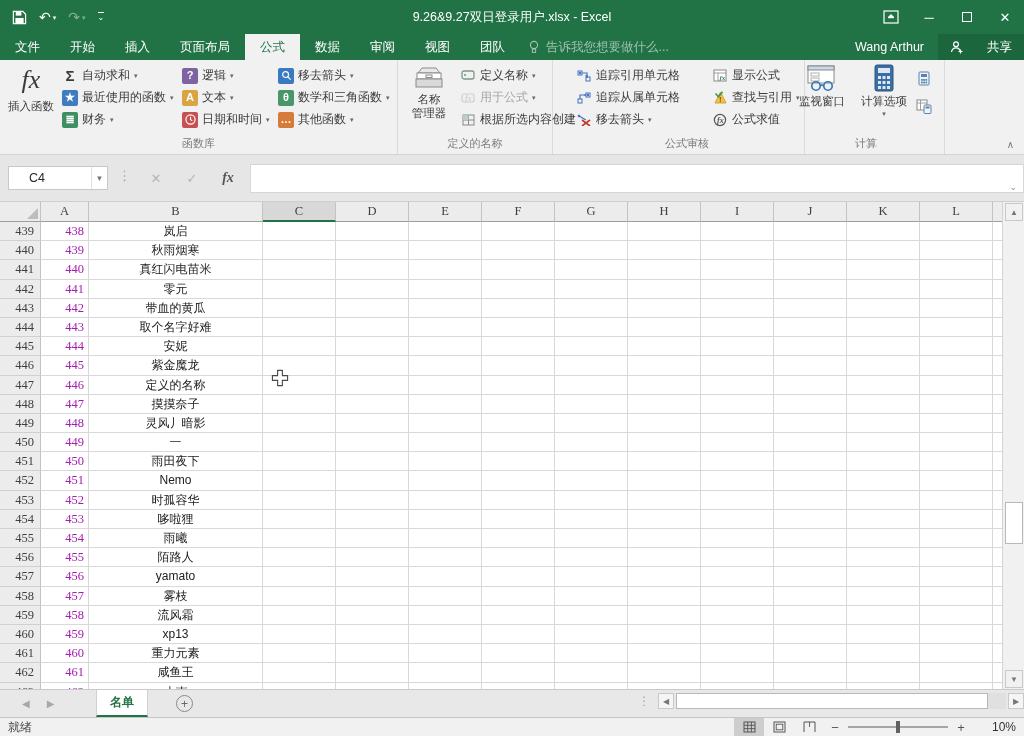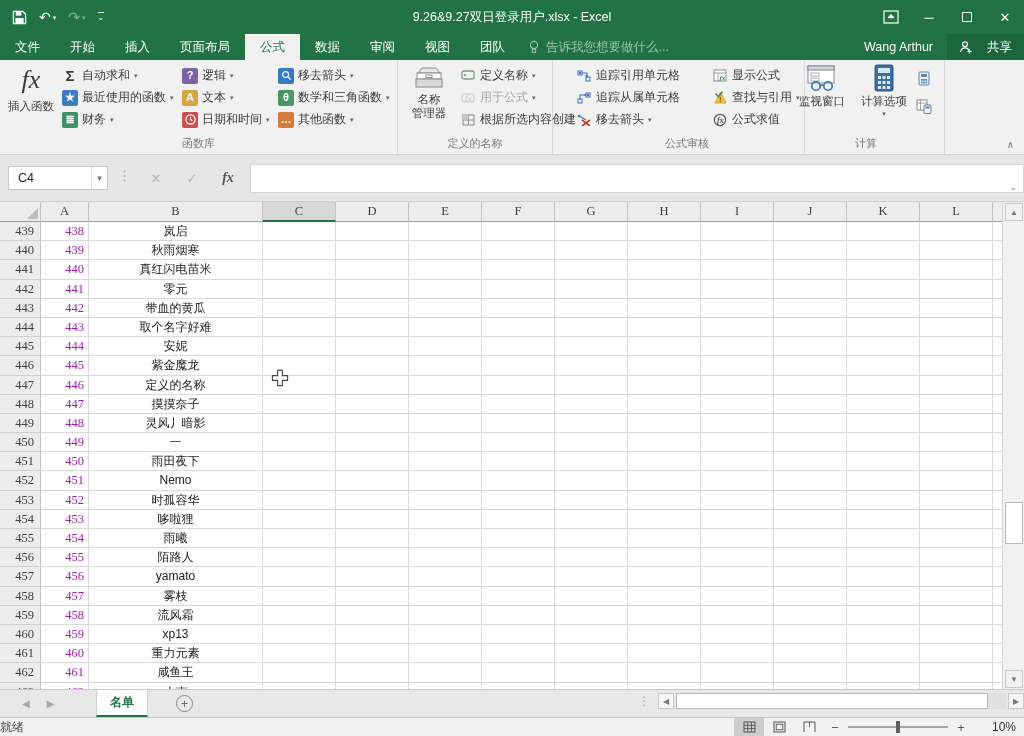--- a/index.html
+++ b/index.html
@@ -16,38 +16,38 @@
 .wincontrols{margin-left:auto;display:flex;height:100%}
 .winbtn{width:38px;height:34px;display:flex;align-items:center;justify-content:center;font-size:13px}
 .maxbox{width:10px;height:10px;border:1px solid #fff}
 
 .tabrow{position:absolute;top:34px;left:0;right:0;height:26px;background:#217346;display:flex;align-items:stretch;color:#fff;font-size:12.5px}
 .rtab{padding:0 15px;display:flex;align-items:center;cursor:default;white-space:nowrap}
 .rtab.active{background:#f1f1f1;color:#217346}
 .tellme{display:flex;align-items:center;gap:6px;color:#9fc3ad;margin-left:8px;white-space:nowrap}
 .userarea{margin-left:auto;display:flex;align-items:stretch}
 .username{display:flex;align-items:center;padding:0 14px;white-space:nowrap}
-.sharebtn{display:flex;align-items:center;gap:14px;padding:0 12px;background:#1c663e;white-space:nowrap}
+.sharebtn{display:flex;align-items:center;gap:23px;padding:0 12px;background:#1c663e;white-space:nowrap}
 
 .ribbon{position:absolute;top:60px;left:0;right:0;height:95px;background:#f1f1f1;border-bottom:1px solid #d2d2d2}
 .rgroup{position:absolute;top:0;height:94px;border-right:1px solid #dadada}
 .glabel{position:absolute;bottom:3px;left:0;right:0;text-align:center;font-size:11px;color:#7a7a7a;white-space:nowrap}
 .bigbtn{position:absolute;top:4px;display:flex;flex-direction:column;align-items:center;gap:2px;font-size:11.5px;color:#3c3c3c;text-align:center;line-height:1.25}
 .bigbtn .dd{font-size:7px;color:#666}
 .smallbtn{position:absolute;display:flex;align-items:center;gap:4px;height:21px;font-size:12px;color:#3c3c3c;white-space:nowrap}
 .smallbtn .dd{font-size:7px;color:#666}
 .smallbtn.disabled{color:#a6a6a6}
 .smallbtn.disabled .ico{opacity:.4}
 .ico{width:16px;height:16px;display:flex;align-items:center;justify-content:center;flex:0 0 16px;border-radius:2px;color:#fff;font-size:11px;font-weight:bold;line-height:1}
 .fxglyph{font-family:"Liberation Serif",serif;font-style:italic;font-size:26px;color:#3c3c3c}
 .collapse-ribbon{position:absolute;right:10px;bottom:4px;color:#777;font-size:10px}
 
 .fstrip{position:absolute;top:155px;left:0;right:0;height:47px;background:#e6e6e6;border-bottom:1px solid #cfcfcf}
 .namebox{position:absolute;left:8px;top:11px;width:100px;height:24px;background:#fff;border:1px solid #c8c8c8;display:flex;align-items:center}
-.namebox .nbtext{flex:1;padding-left:9px;font-size:12.5px;color:#262626}
+.namebox .nbtext{flex:1;padding-left:20px;font-size:12.5px;color:#262626}
 .namebox .nbdd{width:16px;text-align:center;color:#777;font-size:8px;border-left:1px solid #e0e0e0;align-self:stretch;display:flex;align-items:center;justify-content:center}
 .fdots{position:absolute;left:118px;top:13px;color:#a6a6a6;font-size:13px;letter-spacing:0}
 .fbtn{position:absolute;top:12px;width:24px;height:22px;display:flex;align-items:center;justify-content:center;font-size:13px;color:#b5b5b5}
 .fxbtn{color:#565656;font-family:"Liberation Serif",serif;font-style:italic;font-weight:bold;font-size:14px}
 .finput{position:absolute;left:250px;top:9px;right:0;height:29px;background:#fff;border:1px solid #d6d6d6;display:flex;align-items:center;padding-left:6px;color:#262626}
 .fexpand{position:absolute;right:6px;top:17px;color:#8a8a8a;font-size:9px}
 
 .hdrrow{position:absolute;top:202px;left:0;width:1002px;height:20px;display:flex;background:#ececec}
 .corner{width:41px;height:20px;background:#ececec;border-right:1px solid #c3c3c3;border-bottom:1px solid #9e9e9e;position:relative;flex:0 0 41px}
 .corner:after{content:"";position:absolute;right:2px;bottom:2px;width:0;height:0;border-left:11px solid transparent;border-bottom:11px solid #bdbdbd}
@@ -70,21 +70,21 @@
 .snav{display:flex;align-items:center;gap:17px;padding-left:22px;width:96px;color:#a8a8a8;font-size:10px}
 .stab{width:52px;background:#fff;border-right:1px solid #d0d0d0;border-left:1px solid #d0d0d0;border-bottom:2px solid #217346;display:flex;align-items:center;justify-content:center;color:#217346;font-weight:bold}
 .addsheet{width:17px;height:17px;border:1px solid #8a8a8a;border-radius:50%;color:#666;display:flex;align-items:center;justify-content:center;font-size:12px;margin:auto 0 auto 28px}
 .hscroll{position:absolute;right:0;top:693px;display:flex;align-items:center;gap:2px}
 .hdots{color:#a6a6a6;font-size:12px;margin-right:6px}
 .hbtn{width:16px;height:16px;border:1px solid #c9c9c9;background:#f5f5f5;color:#777;font-size:8px;display:flex;align-items:center;justify-content:center}
 .htrack{width:330px;height:16px;background:#e0e0e0;position:relative}
 .hthumb{position:absolute;left:0;top:0;width:312px;height:16px;background:#fff;border:1px solid #b8b8b8}
 
 .statusbar{position:absolute;top:717px;left:0;right:0;height:19px;background:#f1f1f1;border-top:1px solid #c6c6c6;display:flex;align-items:center;color:#444}
-.smode{}
+.smode{padding-left:8px}
 .sright{margin-left:auto;display:flex;align-items:center;gap:0;padding-right:8px}
 .viewbtn{width:30px;height:19px;display:flex;align-items:center;justify-content:center}
 .viewbtn.active{background:#cdcdcd}
 .zminus,.zplus{width:22px;text-align:center;color:#555;font-size:13px}
 .ztrack{width:100px;height:2px;background:#a6a6a6;position:relative;margin:0 2px}
 .zthumb{position:absolute;left:48px;top:-5px;width:4px;height:12px;background:#616161}
 .zpct{width:44px;text-align:right;font-size:12px;color:#333}
 
 .cursor{position:absolute;left:271px;top:369px;pointer-events:none}
 </style>

